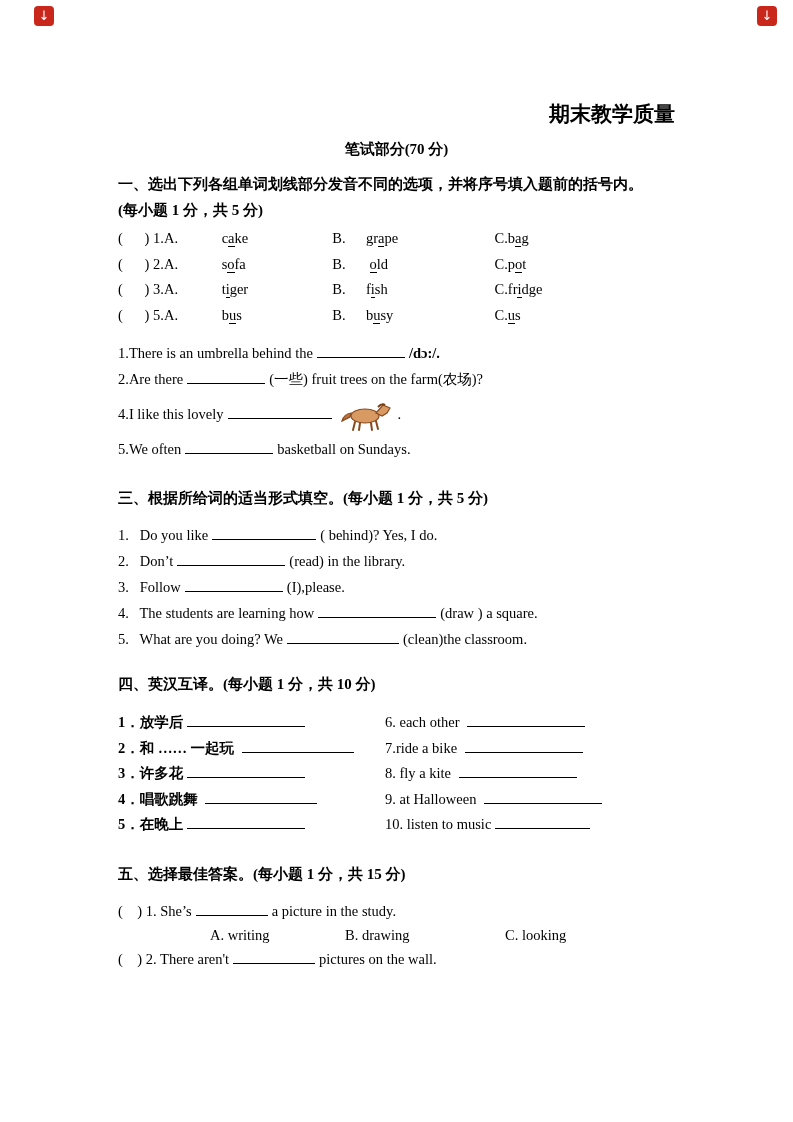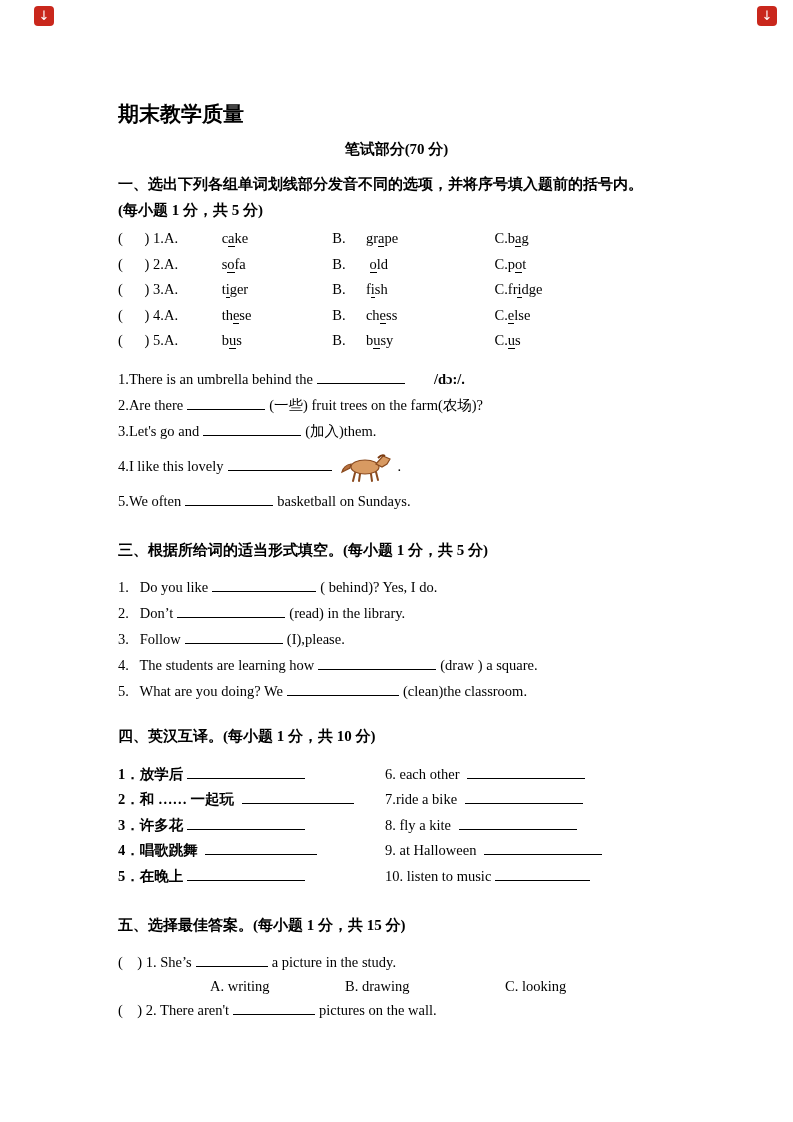--- a/index.html
+++ b/index.html
@@ -8,21 +8,21 @@
     font-family:"Liberation Serif","DejaVu Serif",serif;color:#000;font-size:14.5px;
   }
   .badge{
     position:absolute;top:6px;width:20px;height:20px;background:#c9271c;border-radius:4px;
     color:#fff;font-size:13px;line-height:20px;text-align:center;cursor:pointer;
     font-family:"DejaVu Sans",sans-serif;
   }
   .badge.left{left:34px;}
   .badge.right{right:16px;}
   .content{padding:102px 118px 0 118px;}
-  .title{font-size:21px;font-weight:bold;text-align:left;margin:0;line-height:24px;}
+  .title{font-size:21px;font-weight:bold;text-align:right;margin:0;line-height:24px;}
   .subtitle{font-size:15px;font-weight:bold;text-align:center;margin-top:13px;line-height:20px;}
   .shead{font-weight:bold;font-size:15px;line-height:20px;}
   .shead span{white-space:pre;}
   .mt-s1{margin-top:15px;}
   .pts-line{font-weight:bold;font-size:15px;line-height:26px;margin-top:3px;}
   .s1rows{margin-top:3px;}
   .s1row{height:25.5px;line-height:25.5px;}
   .s1row span{white-space:pre;}
   .c0{display:inline-block;width:100px;}
   .c1{display:inline-block;width:107px;}
@@ -30,21 +30,21 @@
   .c3{display:inline-block;width:125px;}
   .ul{border-bottom:1.2px solid #000;}
   .line{line-height:26px;}
   .line .pre, .line .post{white-space:pre;}
   .blank{
     display:inline-block;height:14px;border-bottom:1px solid #000;
     margin:0 4px;vertical-align:baseline;
   }
   .b72{width:72px}.b78{width:78px}.b82{width:82px}.b88{width:88px}.b95{width:95px}
   .b98{width:98px}.b104{width:104px}.b108{width:108px}.b112{width:112px}.b118{width:118px}
-  .bold{font-weight:bold;margin-left:25px;}
+  .bold{font-weight:bold;}
   .mt22{margin-top:22px;}
   .mt28{margin-top:26px;}
   .mt12{margin-top:12px;}
   .mt14{margin-top:14px;}
   .mt16{margin-top:16px;}
   .imgline{height:44px;line-height:44px;}
   .horse{vertical-align:middle;margin:0 2px;}
   .s4row{display:flex;height:25.5px;line-height:25.5px;}
   .s4l{width:267px;white-space:pre;font-weight:bold;}
   .s4r{flex:1;white-space:pre;}
@@ -88,47 +88,37 @@
     </div>
 
     <div class="s1row">
       <span class="c0">(      ) 3.A.    </span>
       <span class="c1"><span>t</span><span class="ul">i</span><span>ger</span></span>
       <span class="c2">B.</span>
       <span class="c3"><span>f</span><span class="ul">i</span><span>sh</span></span>
       <span class="c4"><span>C.</span><span>fr</span><span class="ul">i</span><span>dge</span></span>
     </div>
 
-    <div class="s1row">
-      <span class="c0">(      ) 4.A.    </span>
-      <span class="c1"><span>th</span><span class="ul">e</span><span>se</span></span>
-      <span class="c2">B.</span>
-      <span class="c3"><span>ch</span><span class="ul">e</span><span>ss</span></span>
-      <span class="c4"><span>C.</span><span></span><span class="ul">e</span><span>lse</span></span>
-    </div>
 
     <div class="s1row">
       <span class="c0">(      ) 5.A.    </span>
       <span class="c1"><span>b</span><span class="ul">u</span><span>s</span></span>
       <span class="c2">B.</span>
       <span class="c3"><span>b</span><span class="ul">u</span><span>sy</span></span>
       <span class="c4"><span>C.</span><span></span><span class="ul">u</span><span>s</span></span>
     </div>
 
   </div>
 
   <div class="mt12">
     <div class="line">
       <span class="pre">1.There is an umbrella behind the</span><span class="blank b88"></span><span class="post bold">/dɔ:/.</span>
     </div>
     <div class="line">
       <span class="pre">2.Are there</span><span class="blank b78"></span><span class="post">(一些) fruit trees on the farm(农场)?</span>
-    </div>
-    <div class="line">
-      <span class="pre">3.Let's go and</span><span class="blank b98"></span><span class="post">(加入)them.</span>
     </div>
     <div class="line imgline">
       <span class="pre">4.I like this lovely</span><span class="blank b104"></span><svg class="horse" width="58" height="30" viewBox="0 0 58 30">
           <g stroke="#8a4a1e" stroke-width="1.2" fill="#d89a62">
             <ellipse cx="27" cy="15" rx="14" ry="7"></ellipse>
             <path d="M38 12 L45 4 L52 7 L49 12 L44 15 Z"></path>
             <path d="M13 12 Q6 13 4 20 Q8 18 12 16 Z" fill="#b8703d"></path>
           </g>
           <g stroke="#8a4a1e" stroke-width="2" stroke-linecap="round">
             <line x1="17" y1="21" x2="15" y2="29"></line>

